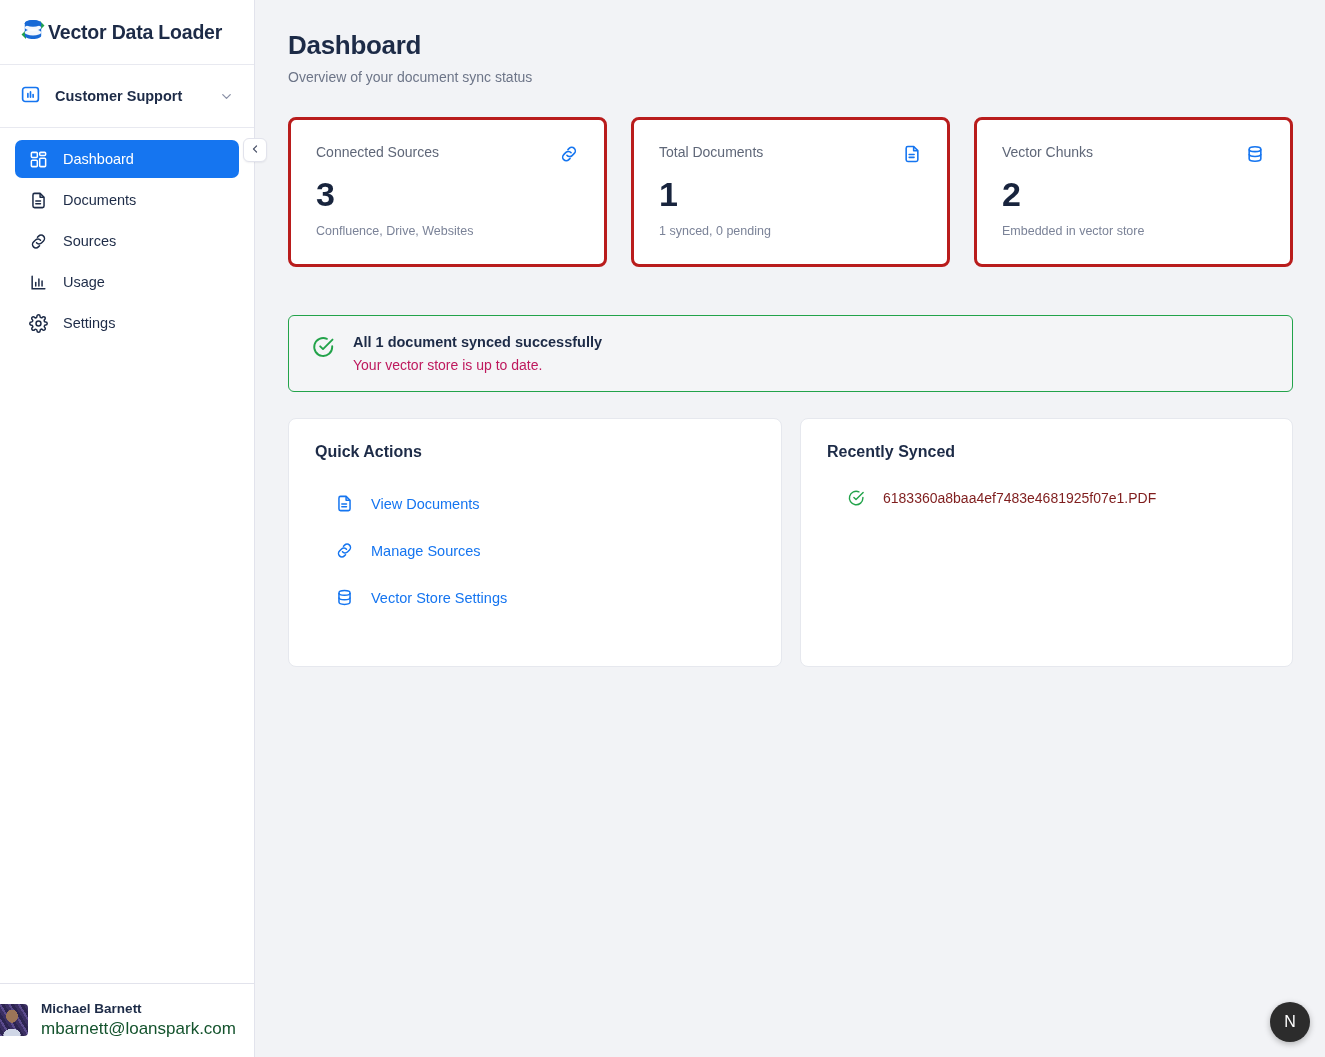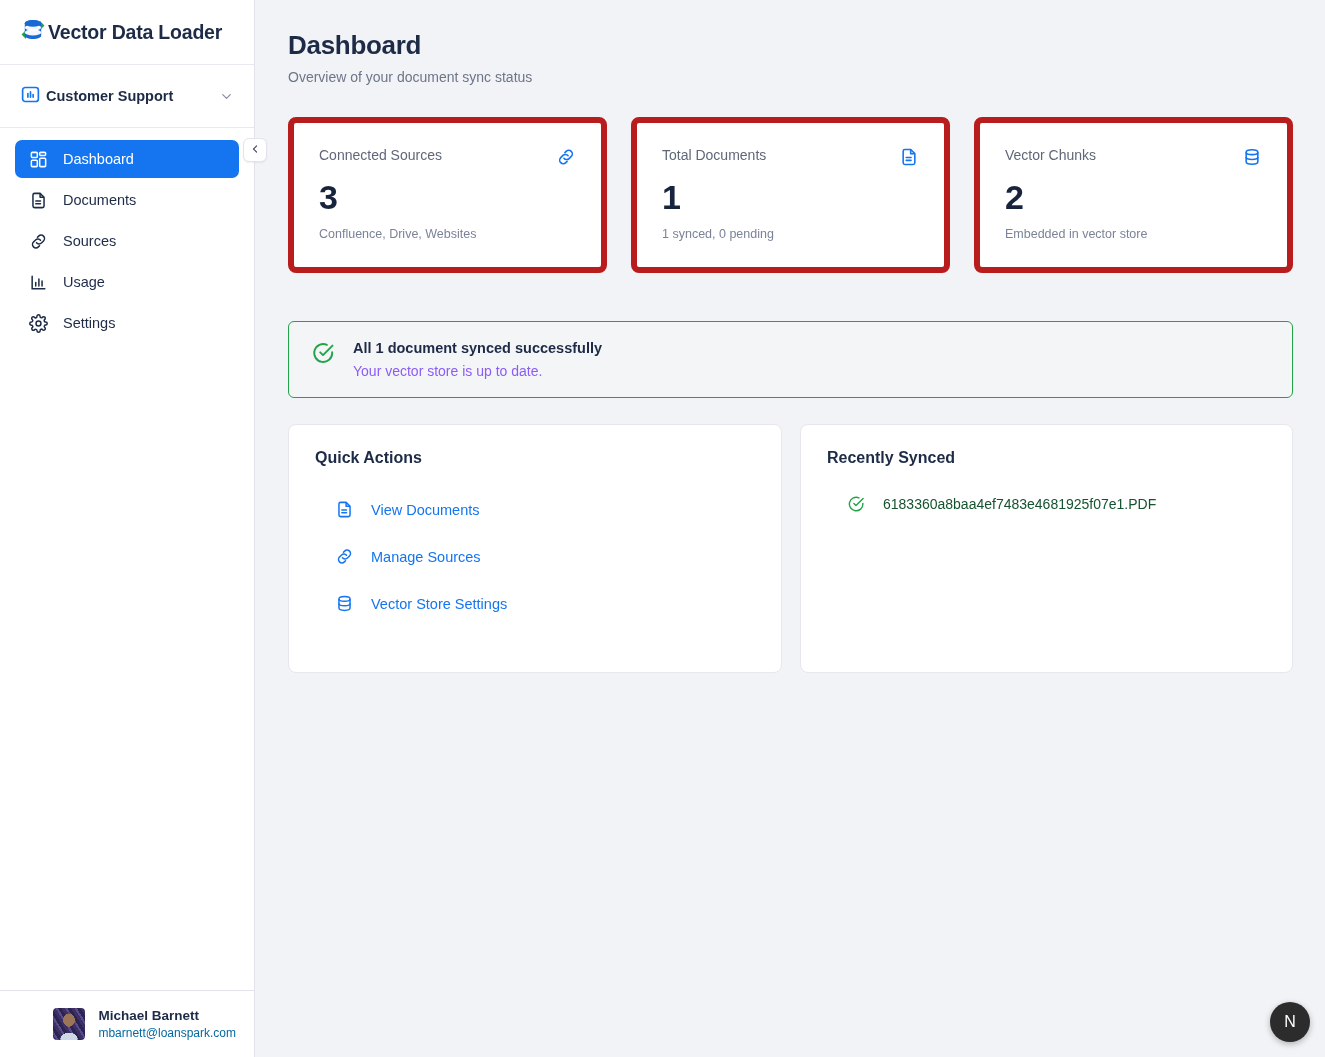--- a/index.html
+++ b/index.html
@@ -20,21 +20,21 @@
     position: relative; flex: 0 0 255px;
   }
   .brand {
     height: 65px; display: flex; align-items: center; 
     padding: 0 18px; border-bottom: 1px solid #e8e9f0;
   }
   .brand-title {
     font-size: 19.5px; font-weight: bold; color: #1d2b47; letter-spacing: -0.2px;
   }
   .workspace {
-    height: 63px; display: flex; align-items: center; gap: 5px;
+    height: 63px; display: flex; align-items: center; gap: 14px;
     padding: 0 20px; border-bottom: 1px solid #e8e9f0; cursor: pointer;
   }
   .workspace-label { font-size: 14.5px; font-weight: bold; color: #1d2b47; flex: 1; }
   .chev { color: #8a90a6; display: flex; align-items: center; }
 
   .nav { padding: 12px 15px 0 15px; display: flex; flex-direction: column; gap: 3px; }
   .nav-item {
     display: flex; align-items: center; gap: 15px;
     height: 38px; padding: 0 14px; border-radius: 7px;
     font-size: 14.5px; color: #1d2b47; cursor: pointer;
@@ -58,69 +58,69 @@
   }
   .avatar {
     width: 32px; height: 32px; border-radius: 4px; flex: 0 0 32px;
     background:
       radial-gradient(ellipse 10px 11px at 50% 38%, #9c7558 0 58%, rgba(0,0,0,0) 60%),
       radial-gradient(ellipse 13px 9px at 50% 96%, #cfd6e6 0 65%, rgba(0,0,0,0) 67%),
       repeating-linear-gradient(58deg, #3b2f63 0 3px, #5a4a8c 3px 5px, #2c2450 5px 8px);
     overflow: hidden;
   }
   .user-name { font-size: 13.5px; font-weight: bold; color: #1d2b47; line-height: 1.35; }
-  .user-mail { font-size: 12px; color: #0369a1; line-height: 1.35; }
+  .user-mail { font-size: 17px; color: #14532d; line-height: 1.35; }
 
   
   .main {
     flex: 1; background: #f2f3f6; height: 1057px;
     padding: 30px 32px 0 33px; position: relative; overflow: hidden;
   }
   .page-title { font-size: 26px; font-weight: bold; color: #1d2b47; letter-spacing: -0.3px; }
   .page-sub { font-size: 14px; color: #6d7588; margin-top: 8px; }
 
   .cards { display: flex; gap: 24px; margin-top: 32px; }
   .card {
-    flex: 1; background: #ffffff; border: 6px solid #b91c1c; border-radius: 8px;
+    flex: 1; background: #ffffff; border: 3px solid #b91c1c; border-radius: 8px;
     padding: 24px 25px 26px 25px; min-height: 138px;
   }
   .card-top { display: flex; align-items: flex-start; justify-content: space-between; }
   .card-label { font-size: 14px; color: #5f6778; }
   .card-ico { color: #1575f0; display: flex; }
   .card-value { font-size: 34px; font-weight: bold; color: #18243d; margin-top: 13px; line-height: 1; }
   .card-note { font-size: 12.5px; color: #7b8398; margin-top: 13px; }
 
   .alert {
     margin-top: 48px; background: #f4f5f7; border: 1px solid #22a34a; border-radius: 6px;
     padding: 18px 22px; display: flex; align-items: flex-start; gap: 18px;
   }
   .alert-ico { color: #22a34a; display: flex; margin-top: 1px; }
   .alert-title { font-size: 14.5px; font-weight: bold; color: #1d2b47; }
-  .alert-sub { font-size: 14px; color: #8b5cf6; margin-top: 7px; }
+  .alert-sub { font-size: 14px; color: #be185d; margin-top: 7px; }
 
   .panels { display: flex; gap: 18px; margin-top: 26px; }
   .panel {
     background: #ffffff; border: 1px solid #e6e8ee; border-radius: 8px;
     padding: 24px 26px 28px 26px; min-height: 249px;
   }
   .panel.left { width: 494px; flex: 0 0 494px; }
   .panel.right { flex: 1; }
   .panel-title { font-size: 16px; font-weight: bold; color: #1d2b47; }
 
   .actions { margin-top: 28px; display: flex; flex-direction: column; gap: 18px; }
   .action {
     display: flex; align-items: center; gap: 17px; padding: 5px 0 5px 20px;
     color: #1575f0; font-size: 14.5px; cursor: pointer;
   }
   .action .ico { display: flex; color: #1575f0; }
 
   .synced-list { margin-top: 28px; display: flex; flex-direction: column; gap: 14px; }
   .synced-item { display: flex; align-items: center; gap: 18px; padding-left: 20px; }
   .synced-ico { color: #22a34a; display: flex; }
-  .synced-name { font-size: 14px; color: #14532d; }
+  .synced-name { font-size: 14px; color: #7f1d1d; }
 
   .fab {
     position: absolute; right: 15px; bottom: 15px;
     width: 40px; height: 40px; border-radius: 50%;
     background: #2c2c2c; color: #ffffff;
     display: flex; align-items: center; justify-content: center;
     font-size: 16px; cursor: pointer;
     box-shadow: 0 2px 6px rgba(0,0,0,.28);
   }
 </style>

